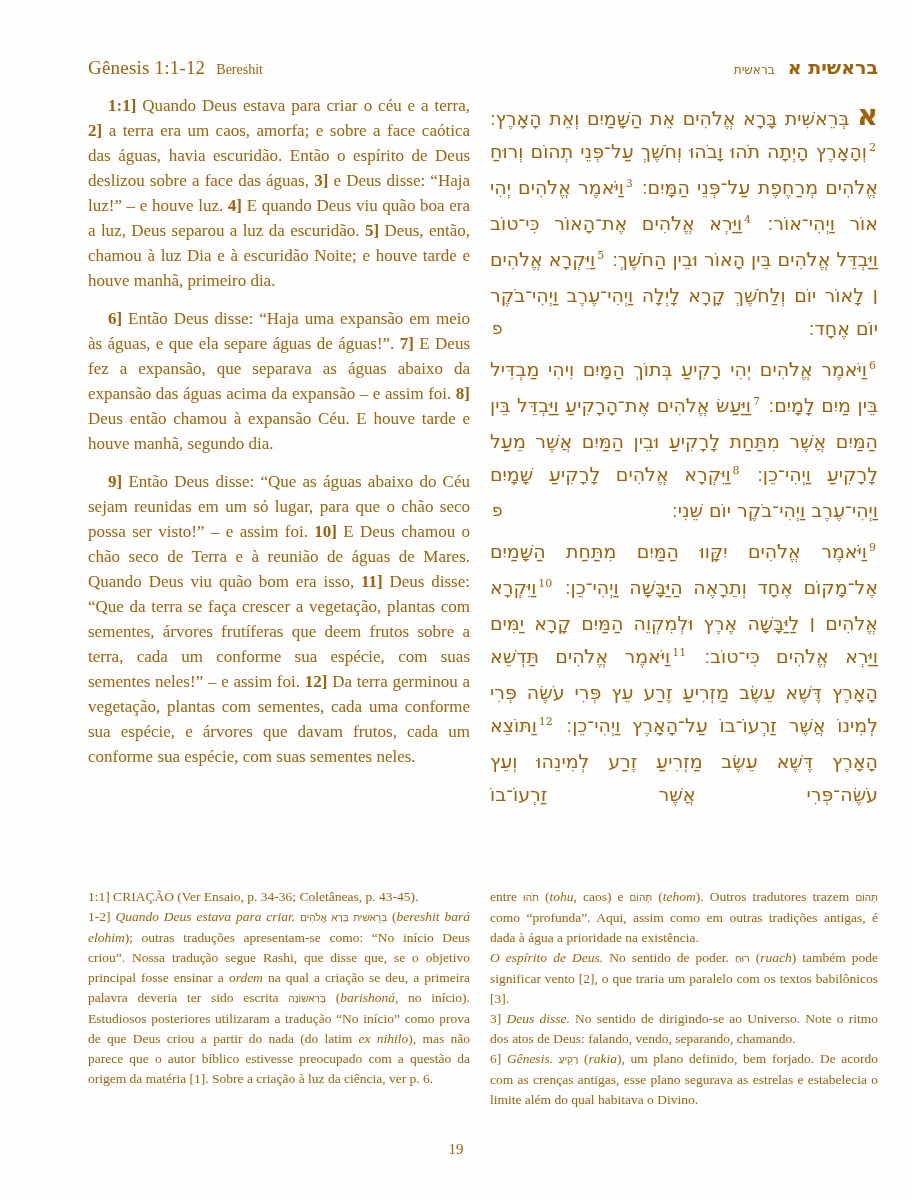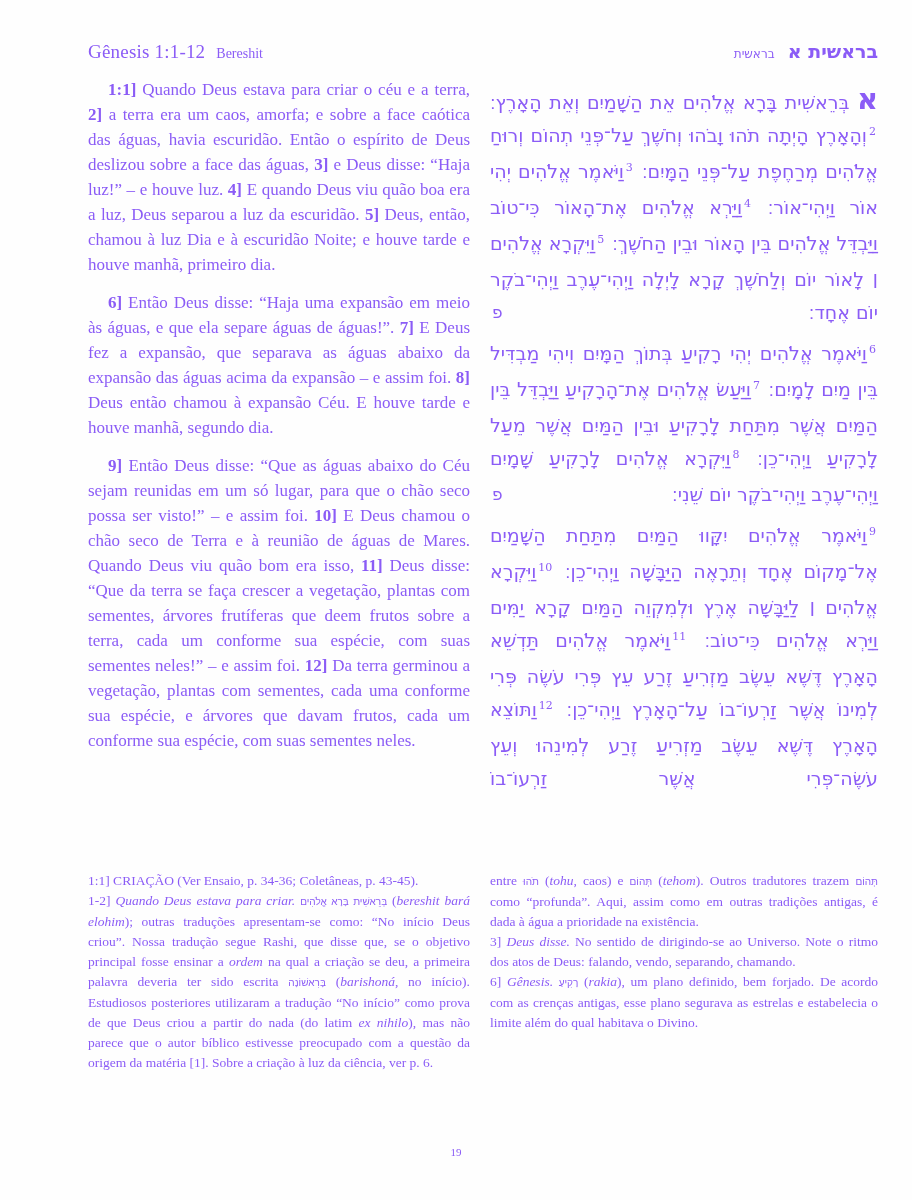--- a/index.html
+++ b/index.html
@@ -1,22 +1,22 @@
 <!DOCTYPE html>
 <html lang="pt"><head>
 <meta charset="utf-8">
 <style>
   html,body{margin:0;padding:0;background:#ffffff;}
   .page{
     position:relative;
     width:912px;height:1200px;
     box-sizing:border-box;
     background:#fefefe;
-    color:#8b5cf6;
-    padding:40px 34px 0 88px;
+    color:#a16207;
+    padding:56px 34px 0 88px;
     font-family:"Liberation Serif", serif;
     overflow:hidden;
   }
   
   .header{display:flex;justify-content:space-between;align-items:baseline;}
   .header-left .title{font-size:19px;letter-spacing:.2px;}
   .header-left .subtitle{font-size:14px;margin-left:7px;}
   .header-right{direction:rtl;font-family:"DejaVu Sans",sans-serif;}
   .header-right .h-title{font-size:19px;font-weight:bold;}
   .header-right .h-subtitle{font-size:12px;margin-right:8px;}
@@ -61,21 +61,21 @@
   .fn-note{margin:0;}
   .seg-i{font-style:italic;}
   .seg-h{
     font-family:Liberation Sans, sans-serif;
     font-size:10px;
     direction:rtl;unicode-bidi:isolate;
   }
   
   .page-number{
     position:absolute;bottom:42px;left:0;width:912px;
-    text-align:center;font-size:11px;
+    text-align:center;font-size:15px;
   }
 </style>
 </head>
 <body>
 
 <div class="page">
 
   <header class="header">
     <div class="header-left">
       <span class="title">Gênesis 1:1-12</span>
@@ -100,20 +100,21 @@
       </section>
   </main>
 
   <section class="footnotes">
     <div class="fn-col">
         <p class="fn-note"><span>1:1] CRIAÇÃO (Ver Ensaio, p. 34-36; Coletâneas, p. 43-45).</span></p>
         <p class="fn-note"><span>1-2] </span><span class="seg-i">Quando Deus estava para criar.</span><span> </span><span class="seg-h">בְּרֵאשִׁית בָּרָא אֱלֹהִים</span><span> (</span><span class="seg-i">bereshit bará elohim</span><span>); outras traduções apresentam-se como: “No início Deus criou”. Nossa tradução segue Rashi, que disse que, se o objetivo principal fosse ensinar a </span><span class="seg-i">ordem</span><span> na qual a criação se deu, a primeira palavra deveria ter sido escrita </span><span class="seg-h">בָּרִאשׁוֹנָה</span><span> (</span><span class="seg-i">barishoná</span><span>, no início). Estudiosos posteriores utilizaram a tradução “No início” como prova de que Deus criou a partir do nada (do latim </span><span class="seg-i">ex nihilo</span><span>), mas não parece que o autor bíblico estivesse preocupado com a questão da origem da matéria [1]. Sobre a criação à luz da ciência, ver p. 6.</span></p>
       </div>
     <div class="fn-col">
         <p class="fn-note"><span>entre </span><span class="seg-h">תֹהוּ</span><span> (</span><span class="seg-i">tohu</span><span>, caos) e </span><span class="seg-h">תְּהוֹם</span><span> (</span><span class="seg-i">tehom</span><span>). Outros tradutores trazem </span><span class="seg-h">תְּהוֹם</span><span> como “profunda”. Aqui, assim como em outras tradições antigas, é dada à água a prioridade na existência.</span></p>
+        <p class="fn-note"><span class="seg-i">O espírito de Deus.</span><span> No sentido de poder. </span><span class="seg-h">רוּחַ</span><span> (</span><span class="seg-i">ruach</span><span>) também pode significar vento [2], o que traria um paralelo com os textos babilônicos [3].</span></p>
         <p class="fn-note"><span>3] </span><span class="seg-i">Deus disse.</span><span> No sentido de dirigindo-se ao Universo. Note o ritmo dos atos de Deus: falando, vendo, separando, chamando.</span></p>
         <p class="fn-note"><span>6] </span><span class="seg-i">Gênesis.</span><span> </span><span class="seg-h">רָקִיעַ</span><span> (</span><span class="seg-i">rakia</span><span>), um plano definido, bem forjado. De acordo com as crenças antigas, esse plano segurava as estrelas e estabelecia o limite além do qual habitava o Divino.</span></p>
       </div>
   </section>
 
   <div class="page-number">19</div>
 
 </div>
 
 </body></html>

